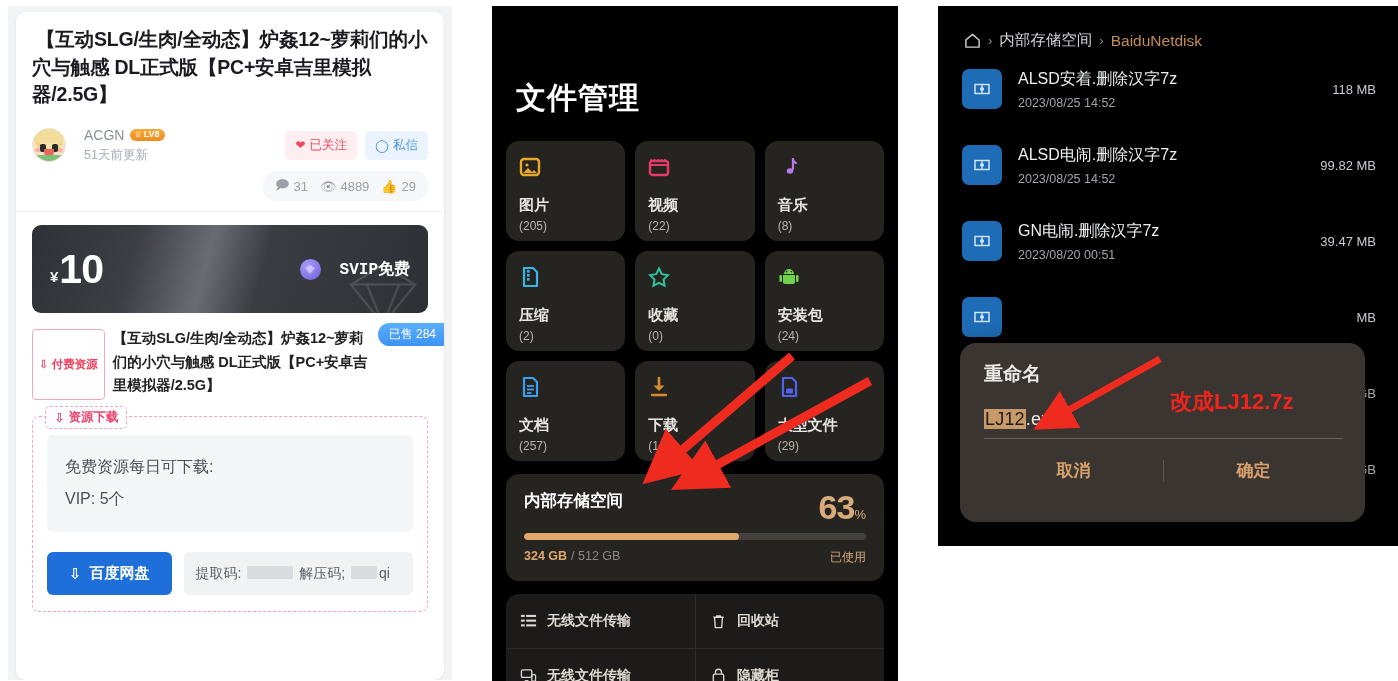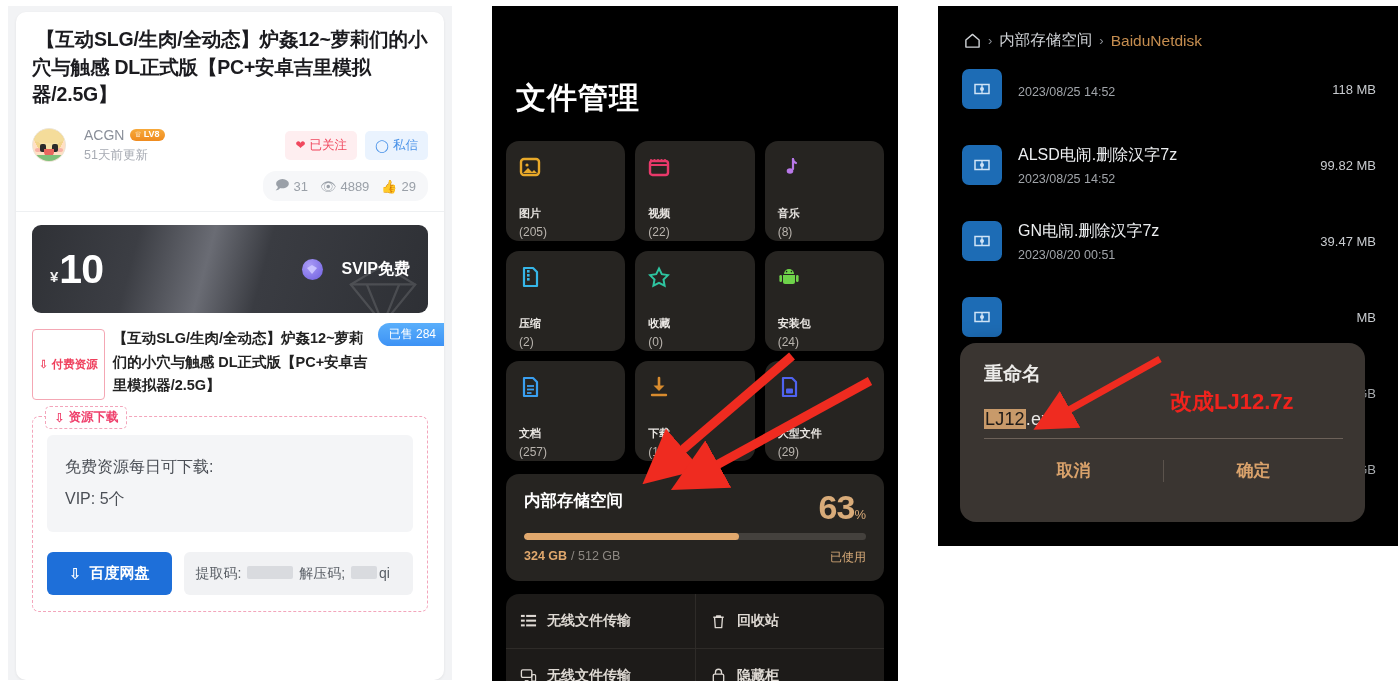--- a/index.html
+++ b/index.html
@@ -100,21 +100,21 @@
   }
   .price-card .diamond-wm {
     position:absolute; right:6px; top:36px; width:78px; height:66px;
     opacity:.13;
   }
   .price-left { display:flex; align-items:baseline; color:#fff; }
   .yen { font-size:15px; font-weight:700; opacity:.92; margin-right:1px; position:relative; top:-1px;}
   .price-num { font-size:41px; font-weight:800; letter-spacing:-1px; line-height:1; }
   .svip-wrap {
     margin-left:auto; display:flex; align-items:center; gap:19px;
-    color:#fff; font-size:16px; font-weight:700;
+    color:#fff; font-size:16px; font-weight:700;font-family:Liberation Mono, monospace;
   }
   .svip-gem {
     width:21px; height:21px; border-radius:50%;
     background: radial-gradient(circle at 35% 30%, #a99bf6, #6f5fe0);
     display:flex; align-items:center; justify-content:center;
   }
 
   .res-row { display:flex; margin-top:14px; position:relative; }
   .tag-paid {
     display:inline-flex; align-items:center; gap:3px;
@@ -175,21 +175,21 @@
   }
   .tile-grid {
     display:grid; grid-template-columns: repeat(3, 1fr); gap:10px;
     margin:22px 14px 0 14px;
   }
   .tile {
     background:#262421; border-radius:13px; height:100px;
     padding:13px 12px 0 13px;
   }
   .tile .t-ico { height:26px; display:flex; align-items:center; }
-  .tile .t-name { color:#e9e6e2; font-size:11px; font-weight:700; margin-top:26px; }
+  .tile .t-name { color:#e9e6e2; font-size:15px; font-weight:700; margin-top:16px; }
   .tile .t-count { color:#b9b4ae; font-size:12px; margin-top:4px; }
 
   .storage-card {
     margin:13px 14px 0 14px; background:#262421; border-radius:13px;
     padding:16px 18px 15px 18px;
   }
   .st-head { display:flex; align-items:flex-start; }
   .st-title { color:#fff; font-size:16.5px; font-weight:700; }
   .st-pct { margin-left:auto; color:#d8ab79; line-height:1; }
   .st-pct b { font-size:34px; font-weight:700; letter-spacing:-1px; }
@@ -578,20 +578,21 @@
 
     <div class="fl-row">
       <div class="fl-ico">
         <svg width="20" height="20" viewBox="0 0 20 20">
             <path d="M3 5.5h14v9H3z" fill="none" stroke="#cfe3f6" stroke-width="1.5"></path>
             <path d="M10 5.5v9" stroke="#cfe3f6" stroke-width="1.3"></path>
             <circle cx="10" cy="10" r="2" fill="#cfe3f6"></circle>
           </svg>
       </div>
       <div class="fl-mid">
+        <div class="fl-name">ALSD安着.删除汉字7z</div>
         <div class="fl-date">2023/08/25 14:52</div>
       </div>
       <div class="fl-size">118 MB</div>
     </div>
 
     <div class="fl-row">
       <div class="fl-ico">
         <svg width="20" height="20" viewBox="0 0 20 20">
             <path d="M3 5.5h14v9H3z" fill="none" stroke="#cfe3f6" stroke-width="1.5"></path>
             <path d="M10 5.5v9" stroke="#cfe3f6" stroke-width="1.3"></path>

